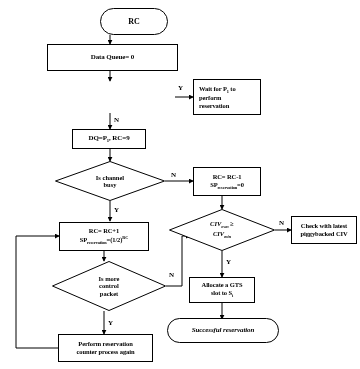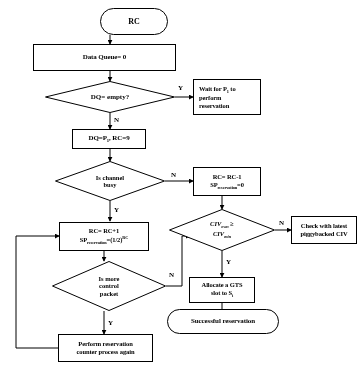--- a/index.html
+++ b/index.html
@@ -127,32 +127,24 @@
       <path d="M 104 311 L 104 334" marker-end="url(#arr)"></path>
 
       <path d="M 58 348 L 16 348 L 16 236 L 59 236" marker-end="url(#arr)"></path>
     </g>
   </svg>
 
   <div class="node terminal" style="left:100px; top:8px; width:68px; height:27px; font-size:8px;">
     <span>RC</span>
   </div>
 
-  <div class="node box" style="left:33px; top:44px; width:143px; height:27px; font-size:7px;">
+  <div class="node box" style="left:47px; top:44px; width:131px; height:27px; font-size:7px;">
     <span>Data Queue= 0</span>
   </div>
 
-  <div class="diamond-wrap" style="left:45px; top:81px; width:130px; height:32px;">
-    <svg class="diamond-shape" viewBox="0 0 130 32" preserveAspectRatio="none">
-      <polygon points="65,0.5 129.5,16 65,31.5 0.5,16" fill="#ffffff" stroke="#000000" stroke-width="1" vector-effect="non-scaling-stroke"></polygon>
-    </svg>
-    <div class="diamond-label" style="font-size:7px;">
-      <span>DQ= empty?</span>
-    </div>
-  </div>
 
   <div class="node box" style="left:193px; top:79px; width:68px; height:36px; font-size:6.5px; align-items:flex-start; padding-left:5px;">
     <span><span>Wait for P</span><span class="sub">1</span><span> to</span></span>
     <span>perform</span>
     <span>reservation</span>
   </div>
 
   <div class="node box" style="left:72px; top:129px; width:74px; height:20px; font-size:7px;">
     <span><span>DQ=P</span><span class="sub">1</span><span>, RC=9</span></span>
   </div>
@@ -201,21 +193,21 @@
   <div class="node box" style="left:291px; top:216px; width:66px; height:28px; font-size:6.5px;">
     <span>Check with latest</span>
     <span>piggybacked CIV</span>
   </div>
 
   <div class="node box" style="left:189px; top:277px; width:66px; height:26px; font-size:6.5px;">
     <span>Allocate a GTS</span>
     <span><span>slot to S</span><span class="sub">i</span></span>
   </div>
 
-  <div class="node terminal" style="left:167px; top:309px; width:112px; height:25px; font-size:7px;">
+  <div class="node terminal" style="left:167px; top:318px; width:112px; height:25px; font-size:7px;font-style:italic;">
     <span>Successful reservation</span>
   </div>
 
   <div class="node box" style="left:58px; top:334px; width:95px; height:28px; font-size:6.5px;">
     <span>Perform reservation</span>
     <span>counter process again</span>
   </div>
 
   <span class="lbl" style="left:178px; top:85px; font-size:7px;">Y</span>
   <span class="lbl" style="left:114px; top:117px; font-size:7px;">N</span>

